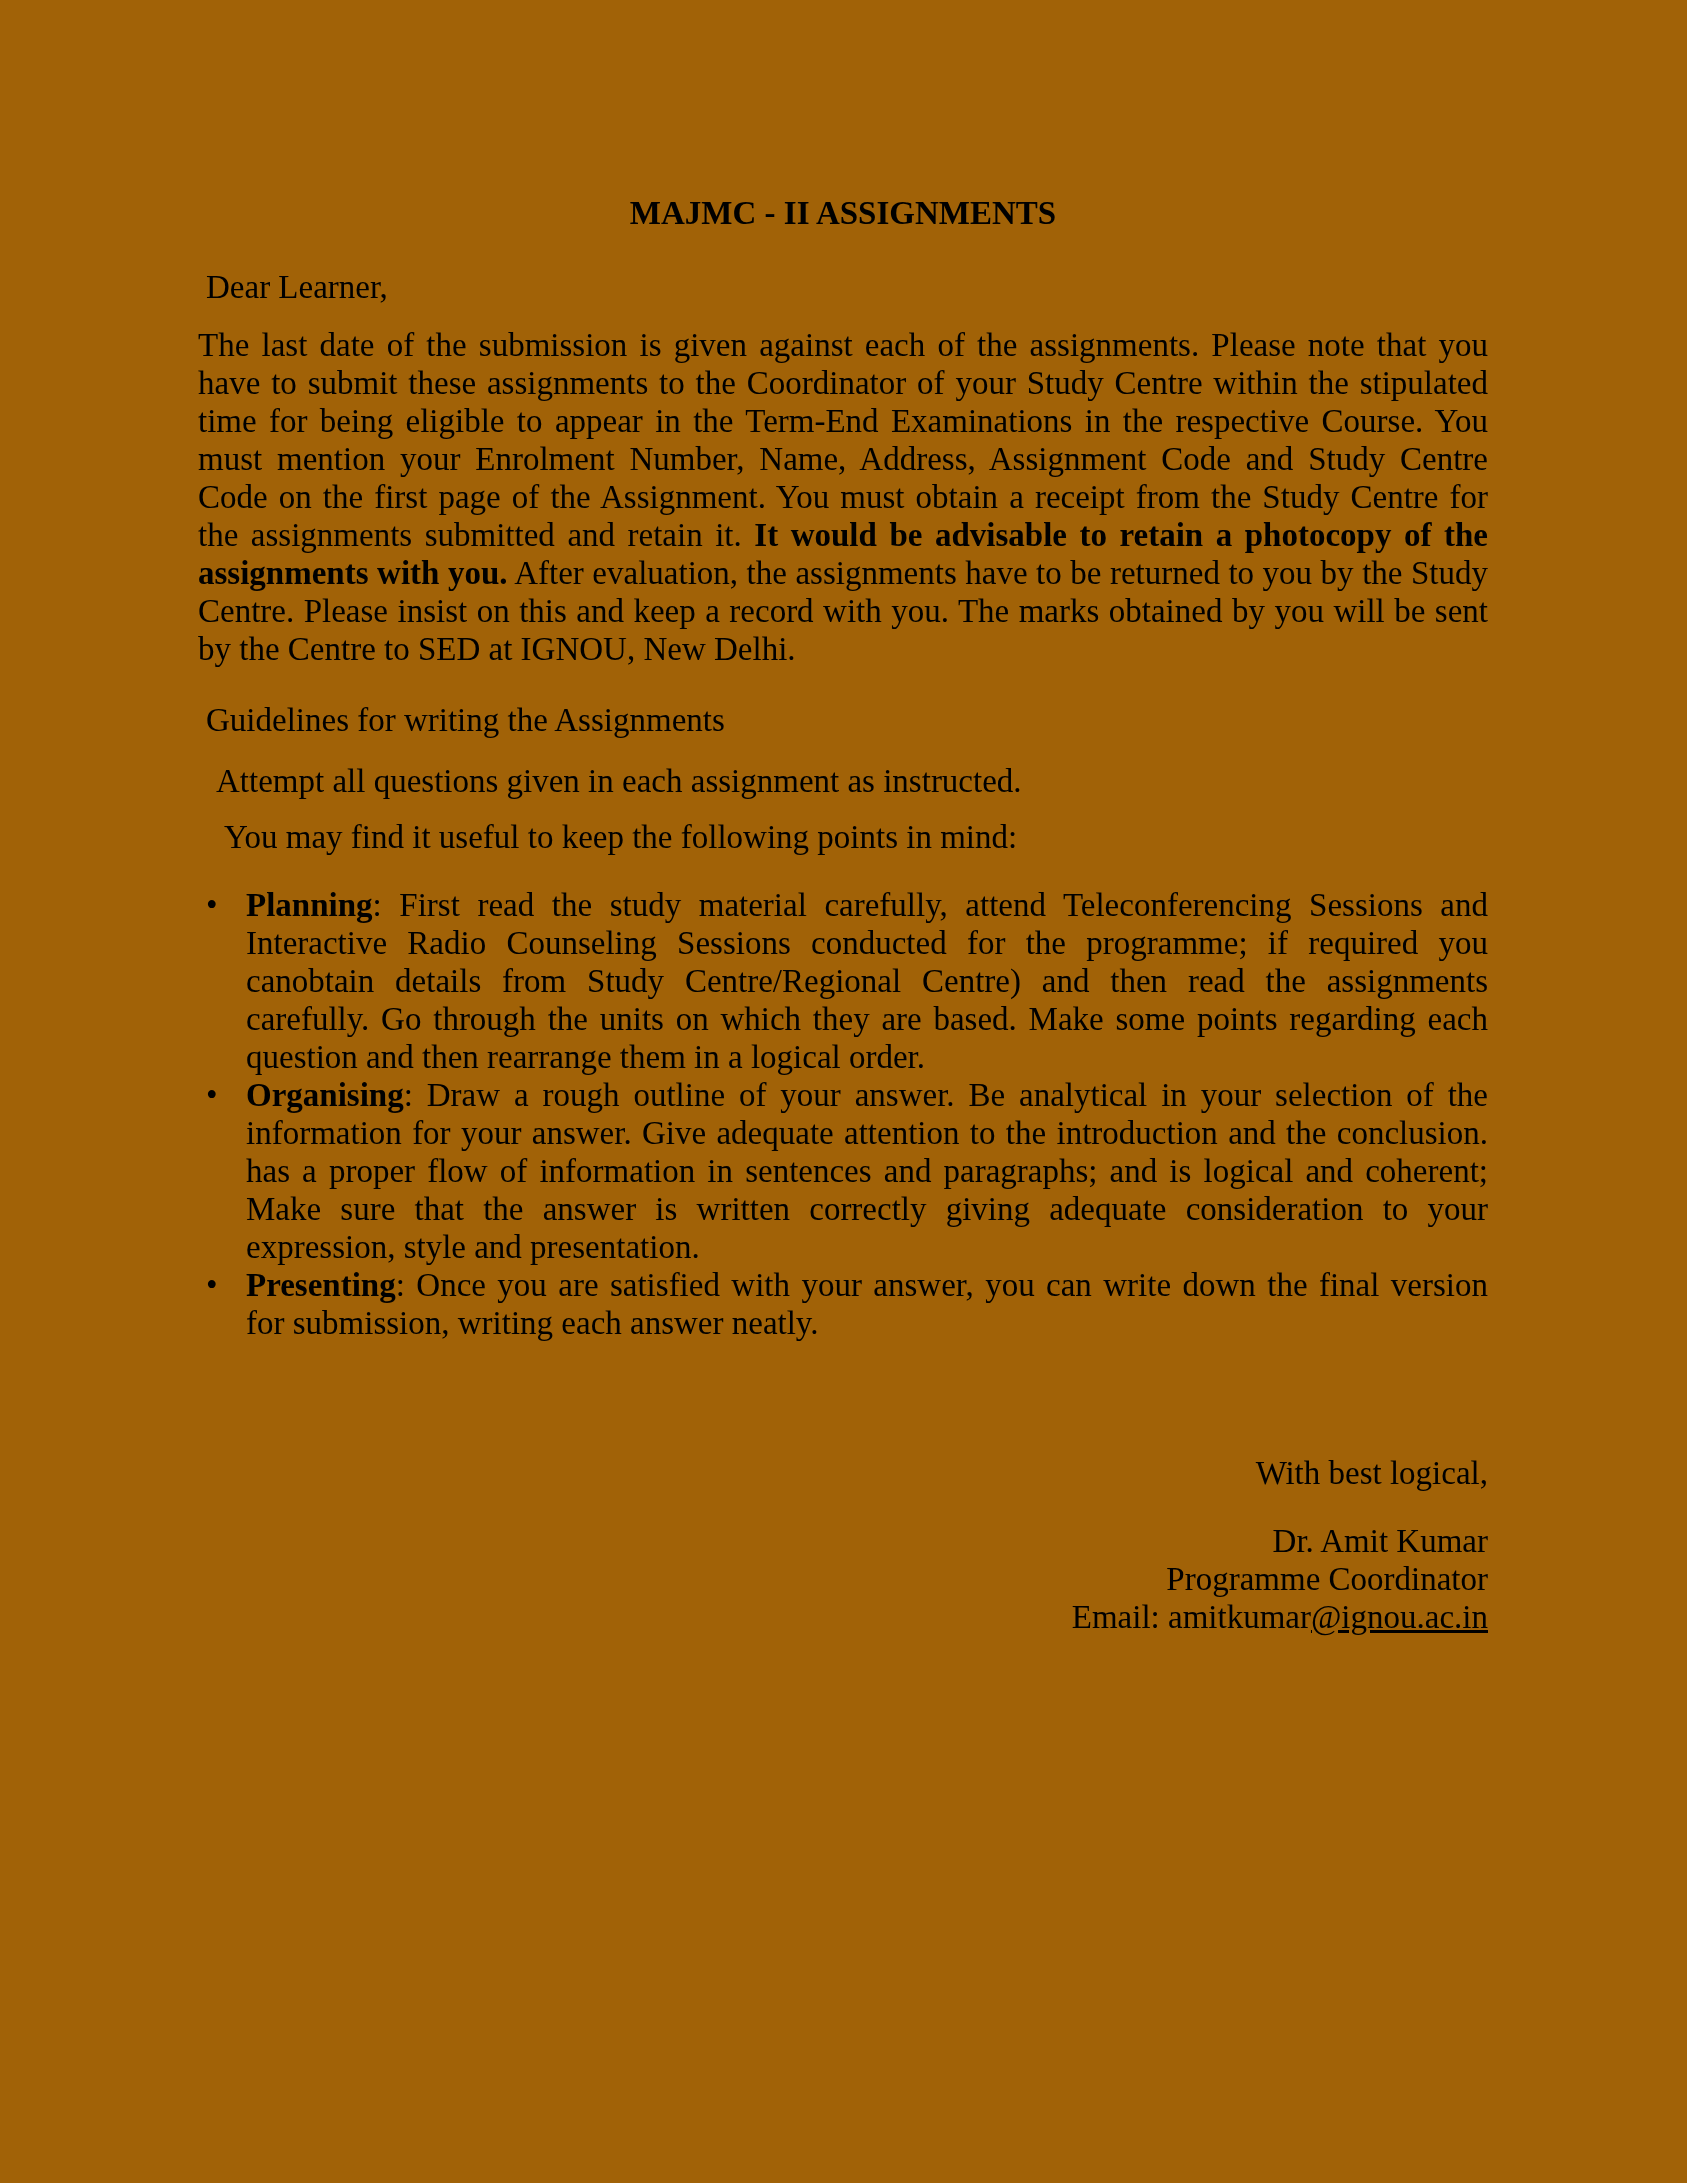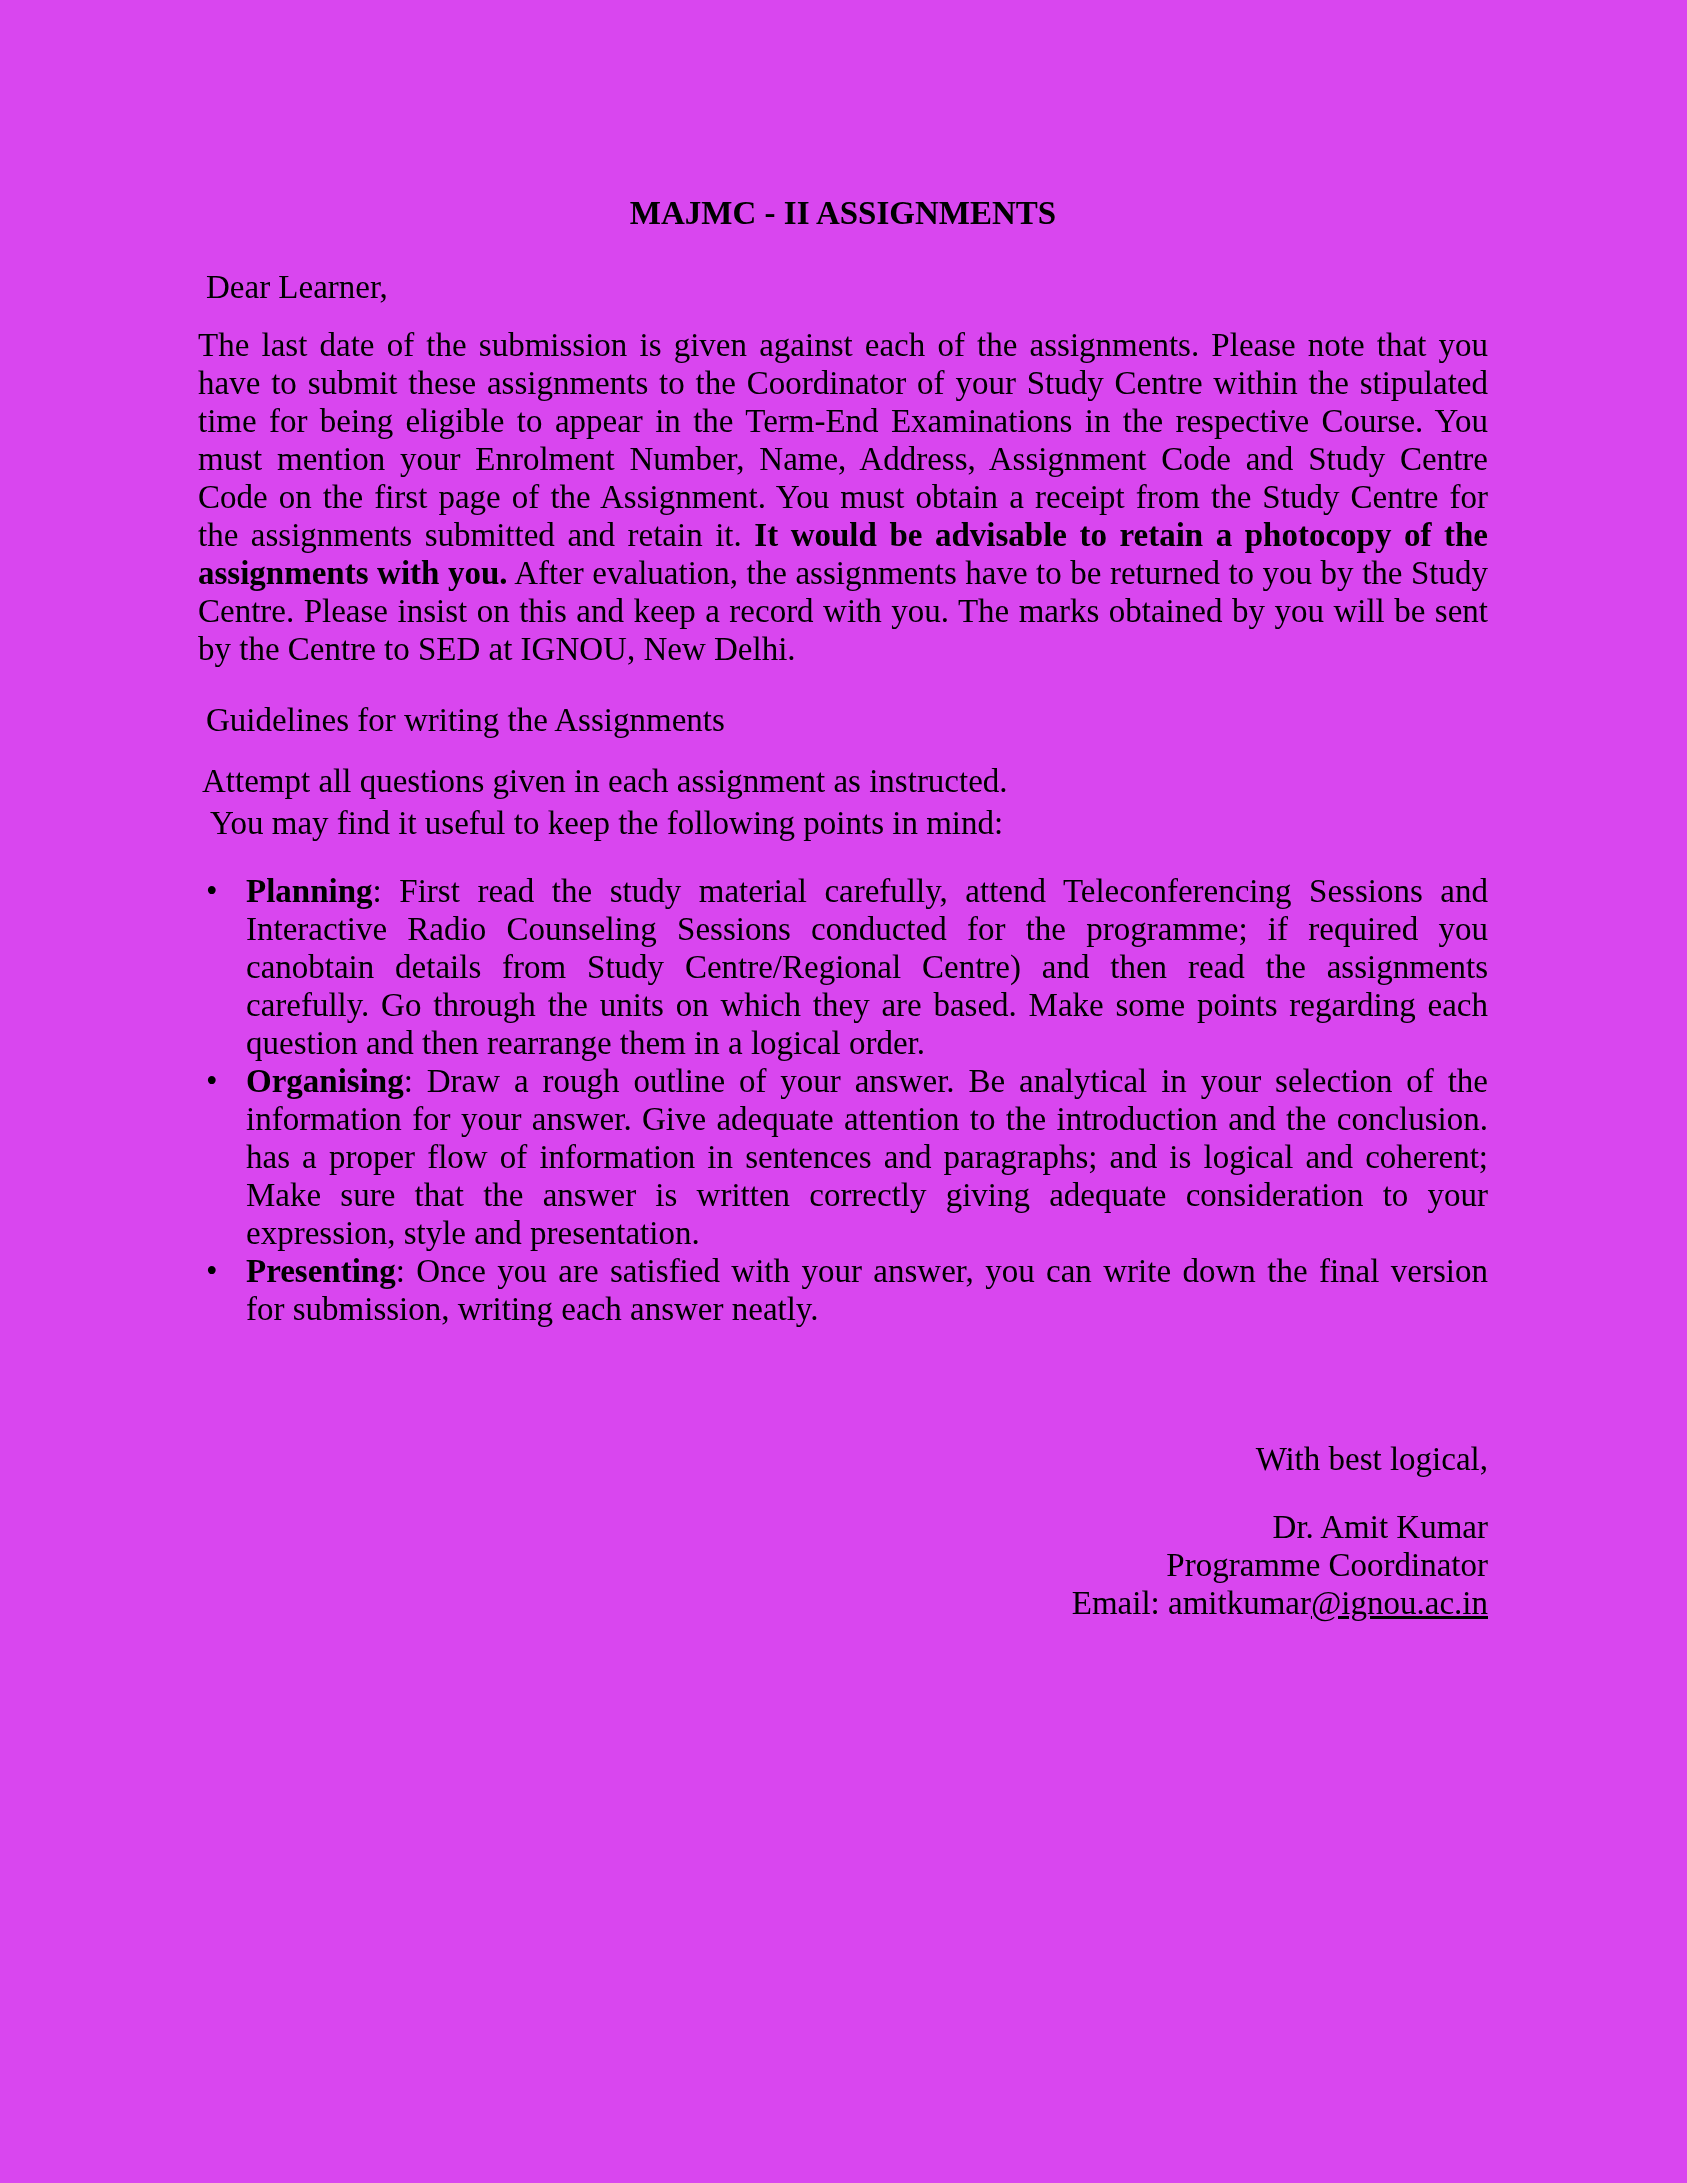--- a/index.html
+++ b/index.html
@@ -8,21 +8,21 @@
     width: 1687px;
     height: 2183px;
     background: #ffffff;
     color: #000000;
     font-family: "Liberation Serif", "DejaVu Serif", serif;
   }
   .page {
     position: relative;
     width: 1687px;
     height: 2183px;
-    background: #d946ef;
+    background: #a16207;
     overflow: hidden;
   }
   .content {
     position: absolute;
     left: 198px;
     top: 194px;
     width: 1290px;
     font-size: 33px;
     line-height: 38px;
   }
@@ -41,21 +41,21 @@
   }
   .para.second {
     margin-bottom: 33px;
   }
   .section-heading {
     font-weight: normal;
     padding-left: 8px;
     margin: 0 0 23px 0;
   }
   .guideline-line {
-    margin: 4px;
+    margin: 18px;
   }
   .guideline-line.indented {
     padding-left: 8px;
   }
   .bullet-list {
     margin: 30px 0 0 0;
     padding: 0;
   }
   .bullet-item {
     position: relative;

